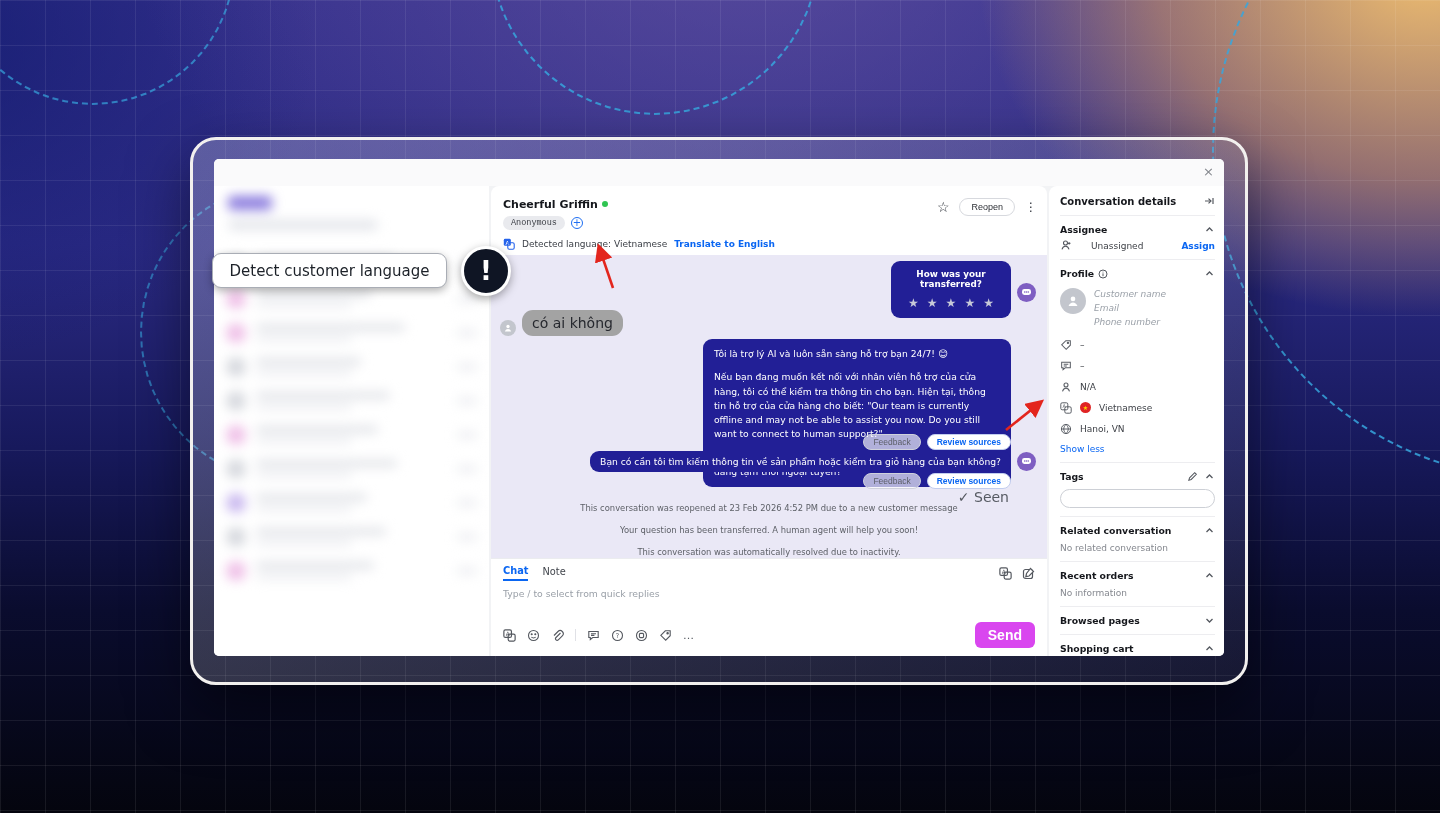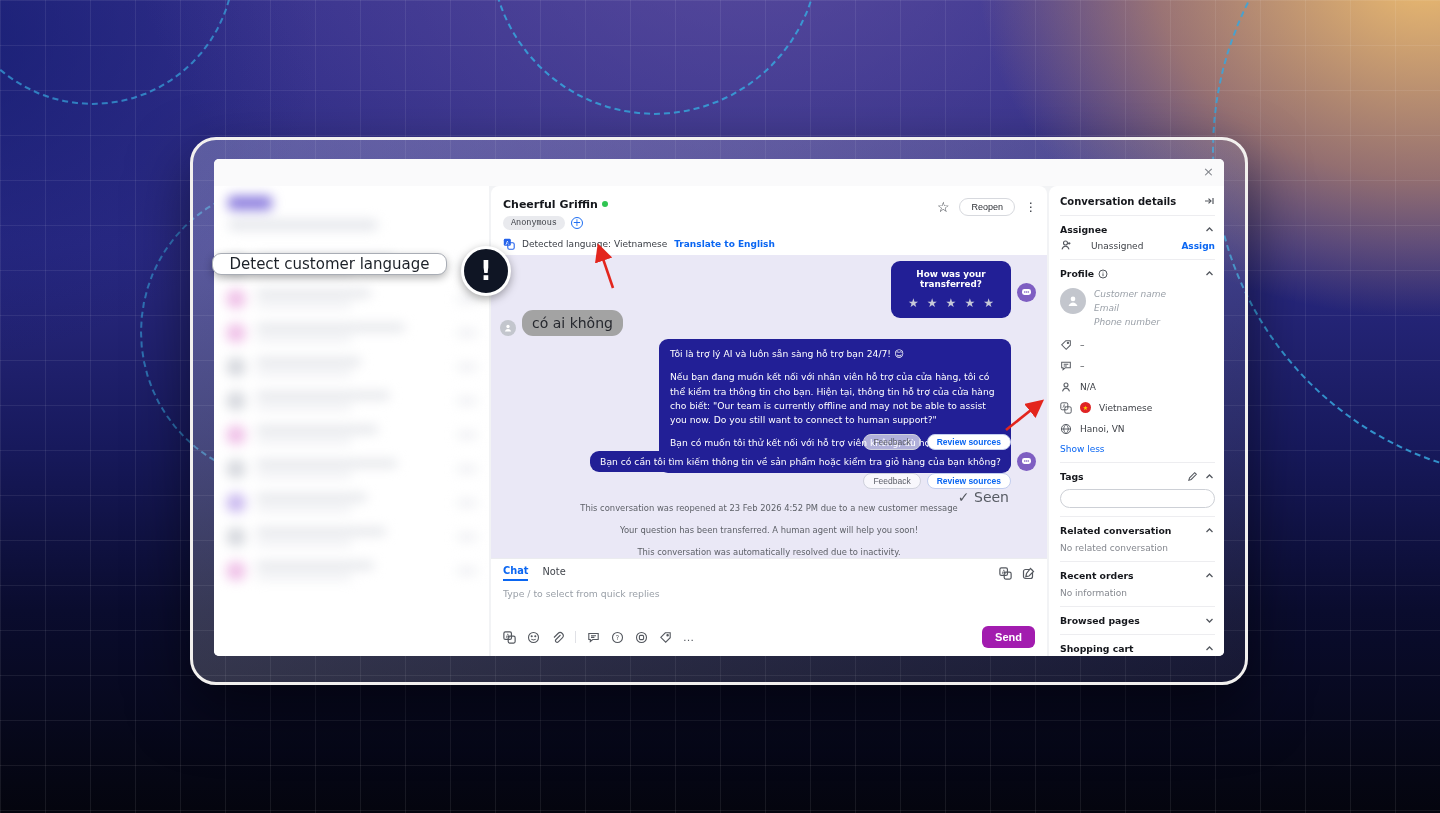--- a/index.html
+++ b/index.html
@@ -79,21 +79,21 @@
   .rating-card{ position:absolute; right:36px; top:6px; width:120px; padding:8px 6px 9px; text-align:center; }
   .rating-q{ font-size:8.8px; font-weight:bold; }
   .stars{ display:flex; justify-content:center; gap:8px; margin-top:8px; }
   .stars span{ font-size:12px; color:#c7c9d8; line-height:1; }
   .widget-av{ position:absolute; width:19px; height:19px; border-radius:50%; background:#7e5ec2;
     display:flex; align-items:center; justify-content:center; }
   .wa-1{ right:11px; top:28px; } .wa-2{ right:11px; top:197px; }
   .visitor-row{ position:absolute; left:9px; top:55px; display:flex; align-items:flex-end; gap:6px; }
   .visitor-av{ width:16px; height:16px; border-radius:50%; background:#c3c6cd; display:flex; align-items:center; justify-content:center; color:#fff; }
   .visitor-bubble{ background:#a3a3a3; border-radius:11px; padding:5px 10px; font-size:14px; color:#26282e; }
-  .bot-big{ position:absolute; right:36px; top:84px; width:352px; padding:8px 11px; font-size:9.2px; line-height:1.55; }
+  .bot-big{ position:absolute; right:36px; top:84px; width:308px; padding:8px 11px; font-size:9.2px; line-height:1.55; }
   .bot-big p + p{ margin-top:9px; }
   .actions-row{ position:absolute; display:flex; gap:6px; }
   .ar-1{ right:36px; top:179px; } .ar-2{ right:36px; top:218px; }
   .pill-btn{ border:1px solid #cfd1dc; background:rgba(255,255,255,.65); color:#5a5d66; font-size:8.5px;
     padding:2px 9px; border-radius:10px; cursor:pointer; }
   .pill-btn.blue{ background:#fff; color:#0a66f2; font-weight:bold; border-color:#c2cdee; }
   .bot-follow{ position:absolute; right:36px; top:196px; padding:5px 10px; font-size:9.2px; }
   .seen{ position:absolute; right:38px; top:234px; font-size:14px; color:#565a62; }
   .sysmsg{ position:absolute; left:0; right:0; text-align:center; font-size:8.4px; color:#5d6067; }
   .sm-1{ top:248px; } .sm-2{ top:270px; } .sm-3{ top:292px; }
@@ -102,21 +102,21 @@
   .tabs{ display:flex; gap:14px; align-items:center; }
   .tab{ font-size:9.8px; color:#41454c; padding-bottom:3px; cursor:pointer; }
   .tab.active{ color:#0a66f2; font-weight:bold; border-bottom:2px solid #0a66f2; }
   .composer-icons-tr{ position:absolute; right:12px; top:8px; display:flex; gap:10px; color:#5b5f66; }
   .composer textarea{ display:block; width:100%; height:30px; border:0; outline:none; resize:none;
     font-family:inherit; font-size:9.3px; color:#26282e; margin-top:7px; background:transparent; }
   .composer textarea::placeholder{ color:#9aa0a8; }
   .comp-toolbar{ position:absolute; left:12px; right:12px; bottom:8px; display:flex; align-items:center; gap:11px; color:#54585f; }
   .tool-divider{ width:1px; height:12px; background:#e0e1e6; }
   .more-dots{ font-size:11px; color:#54585f; cursor:pointer; letter-spacing:1px; }
-  .send-btn{ margin-left:auto; background:#a21caf; color:#fff; font-size:11px; font-weight:bold;
+  .send-btn{ margin-left:auto; background:#d946ef; color:#fff; font-size:14px; font-weight:bold;
     border:0; border-radius:6px; padding:5px 13px; cursor:pointer; }
   .icon-btn{ display:inline-flex; cursor:pointer; color:#54585f; }
 
   
   .details-panel{ position:absolute; left:835px; top:27px; width:177px; bottom:0; background:#fff;
     border-radius:8px 0 0 0; padding:9px 11px; overflow:hidden; font-size:9px; color:#3c3f45; }
   .dp-titlerow{ display:flex; justify-content:space-between; align-items:center; padding-bottom:8px; border-bottom:1px solid #ededf0; }
   .dp-title{ font-size:10px; font-weight:bold; color:#15171c; }
   .sec{ padding:8px 0; border-bottom:1px solid #ededf0; }
   .sec-head{ display:flex; align-items:center; justify-content:space-between; }
@@ -131,21 +131,21 @@
   .flag{ width:11px; height:11px; border-radius:50%; background:#e02424; color:#ffd400;
     display:inline-flex; align-items:center; justify-content:center; font-size:6px; line-height:1; }
   .show-less{ text-align:left; color:#0a66f2; margin-top:9px; cursor:pointer; }
   .tags-input{ width:100%; height:19px; border:1px solid #cdd0d6; border-radius:10px; margin-top:7px;
     outline:none; font-family:inherit; font-size:9px; padding:0 8px; background:#fff; }
   .empty-txt{ color:#85888f; margin-top:7px; }
   .hd-icons{ display:flex; align-items:center; gap:6px; color:#5b5f66; }
 
   
   .callout{
-    position:absolute; left:212px; top:253px; width:235px; height:22px;
+    position:absolute; left:212px; top:253px; width:235px; height:35px;
     background:#fff; border:1.5px solid #a9adb5; border-radius:9px;
     box-shadow:0 3px 8px rgba(0,0,0,.3);
     display:flex; align-items:center; justify-content:center;
     font-size:15px; color:#1c2128; z-index:30;
   }
   .excl-badge{
     position:absolute; left:461px; top:246px; width:50px; height:50px; border-radius:50%;
     background:#0f1524; border:3.5px solid #fff; box-shadow:0 3px 10px rgba(0,0,0,.35);
     display:flex; align-items:center; justify-content:center;
     color:#fff; font-size:26px; font-weight:bold; z-index:31;

